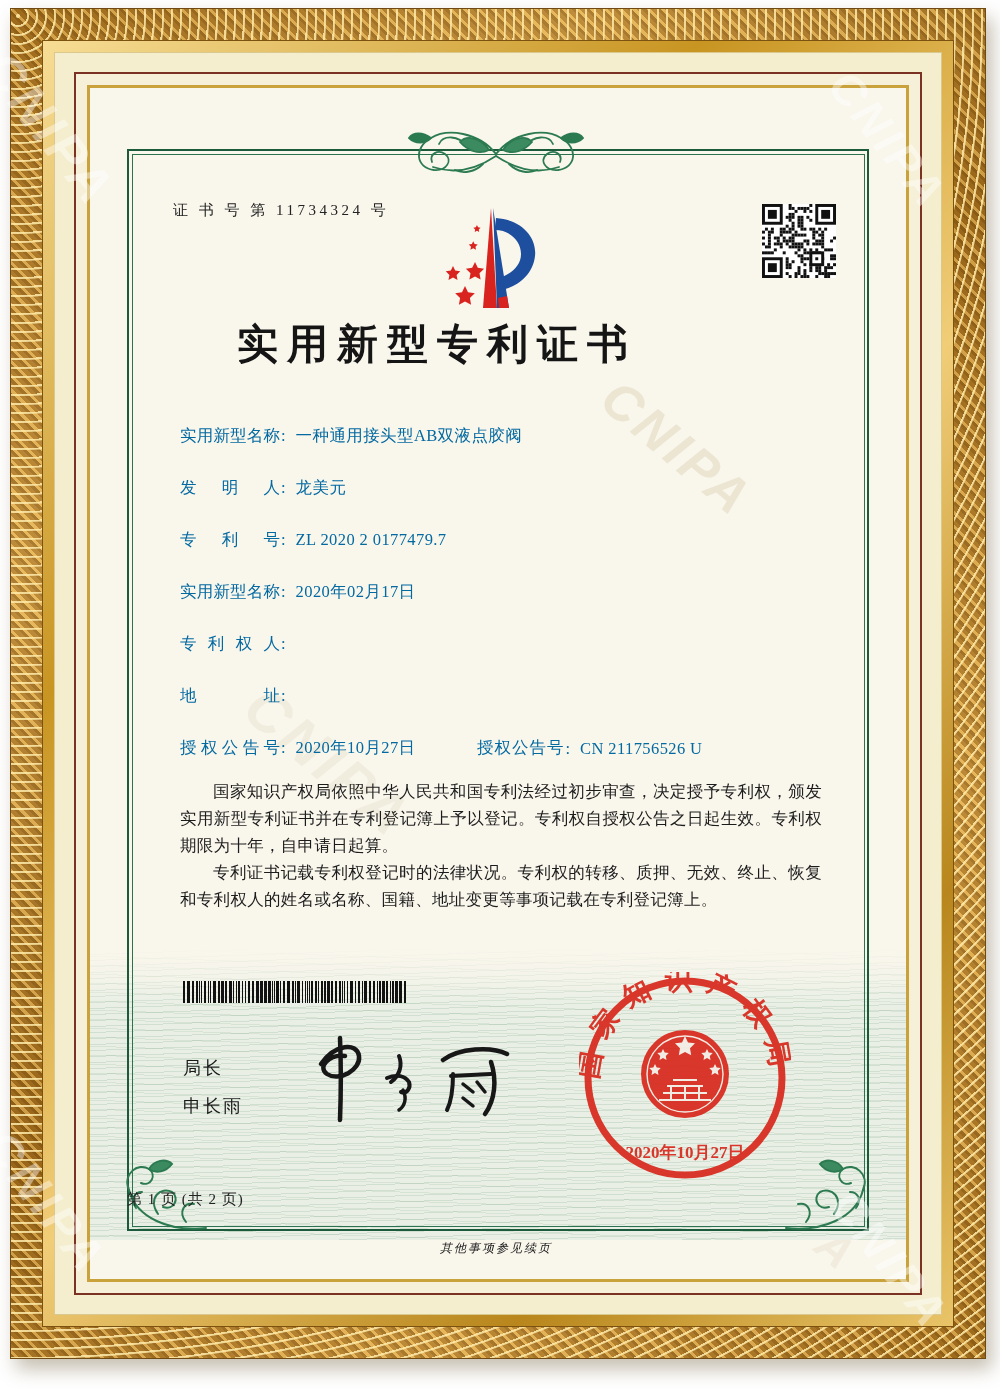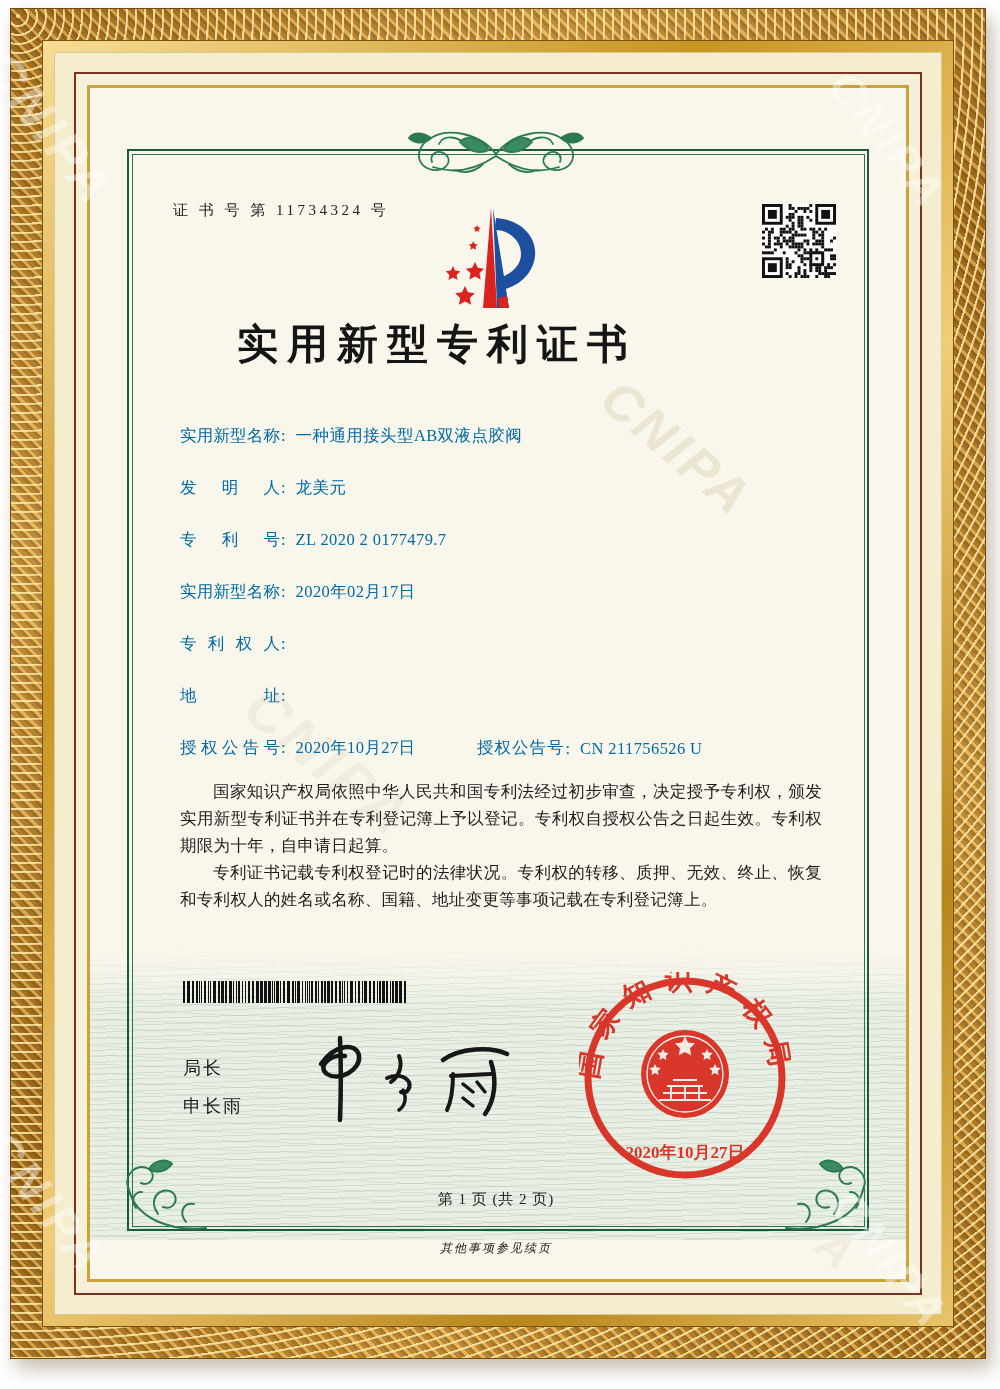--- a/index.html
+++ b/index.html
@@ -58,21 +58,21 @@
   .fextra .flabel{width:auto;letter-spacing:1px;}
   .paras{position:absolute;left:90px;top:690px;width:642px;font-size:16.5px;line-height:27px;
          color:#1c1c1c;letter-spacing:.3px;text-align:justify;}
   .paras p{margin:0;text-indent:2em;}
   .barcode{position:absolute;left:93px;top:893px;}
   .officer{position:absolute;left:93px;top:968px;font-size:18px;color:#1a1a1a;letter-spacing:2px;
            font-family:Liberation Sans, sans-serif;}
   .officer div{margin-bottom:14px;}
   .signature{position:absolute;left:205px;top:944px;}
   .seal{position:absolute;left:489px;top:884px;opacity:.92;}
-  .page-num{position:absolute;left:37px;top:1102px;width:738px;text-align:center;
+  .page-num{position:absolute;left:37px;top:1102px;width:738px;
             font-size:15px;color:#222;letter-spacing:1px;}
   .footer-note{position:absolute;left:37px;top:1152px;width:738px;text-align:center;
             font-size:12px;color:#1a1a1a;letter-spacing:2px;font-style:italic;}
 </style>
 </head>
 <body>
 
 <div class="stage">
 
   <div class="frame">

